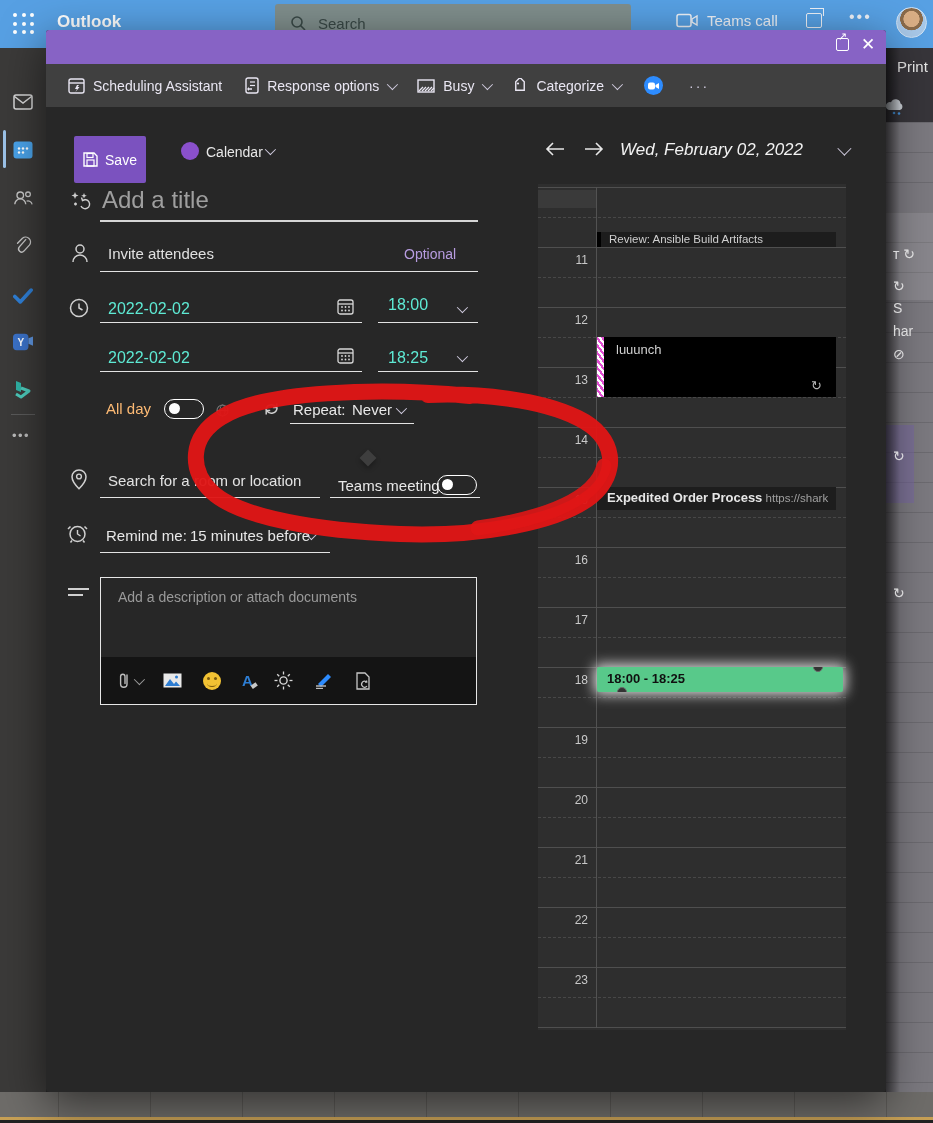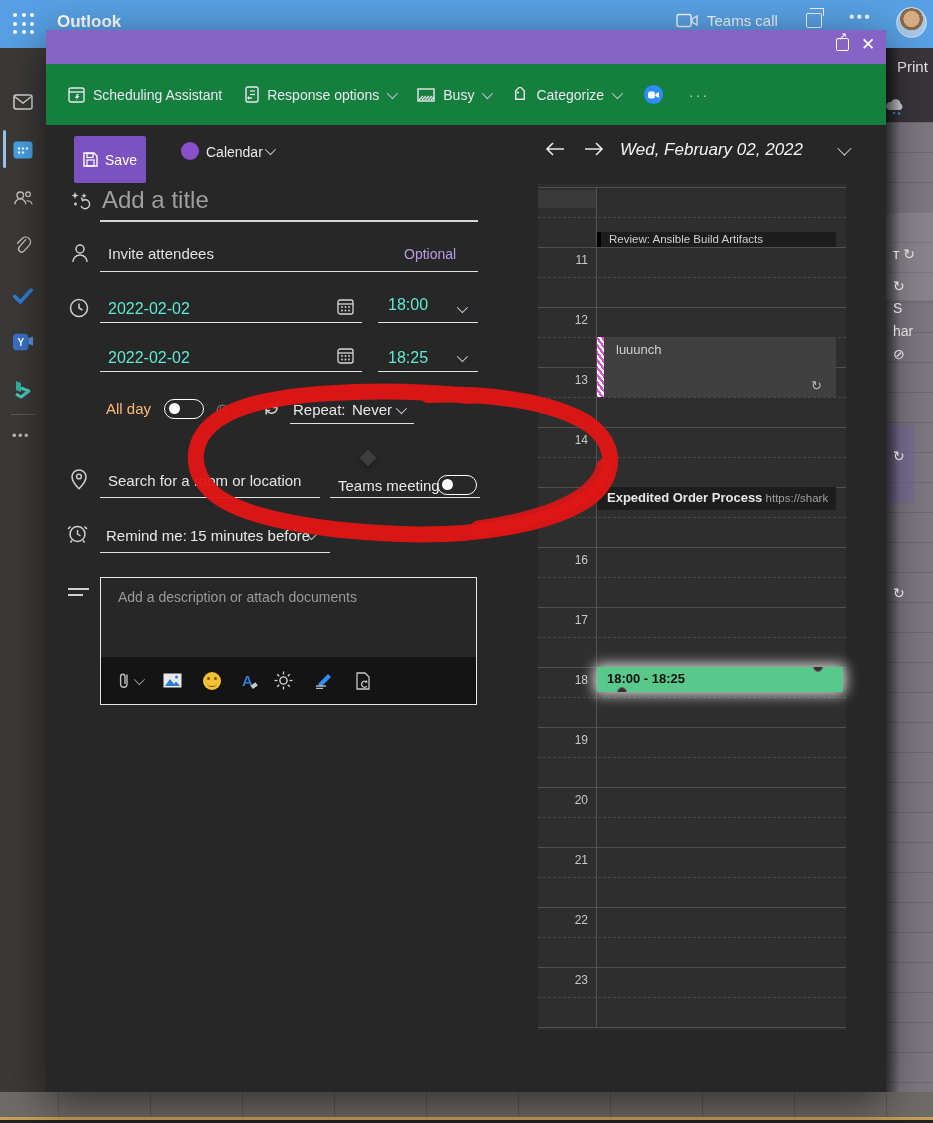--- a/index.html
+++ b/index.html
@@ -39,21 +39,21 @@
   #rail-indicator{left:3px;top:130px;width:3px;height:38px;background:#9cc3e8;border-radius:2px;}
   #rail-divider{left:11px;top:414px;width:24px;height:1px;background:#5a5a5a;}
   #rail-dots{left:12px;top:428px;color:#bbb;font-size:13px;letter-spacing:1.5px;}
 
   
   #dialog{left:46px;top:30px;width:840px;height:1062px;background:#272727;border-radius:3px;box-shadow:0 12px 45px rgba(0,0,0,.55);}
   #titlebar{left:46px;top:30px;width:840px;height:34px;background:#8763c5;border-radius:3px 3px 0 0;}
   #popout-icon{left:836px;top:38px;width:13px;height:13px;border:1.5px solid #fff;border-radius:2px;}
   #popout-icon:before{content:"↗";position:absolute;left:1px;top:-9px;color:#fff;font-size:11px;}
   #close-icon{left:861px;top:37px;width:15px;height:15px;color:#fff;font-size:17px;line-height:15px;cursor:pointer;}
-  #toolbar{left:46px;top:64px;width:840px;height:61px;background:#15803d;display:flex;align-items:center;color:#e9e6f2;font-size:14px;}
+  #toolbar{left:46px;top:64px;width:840px;height:43px;background:#404040;display:flex;align-items:center;color:#e9e6f2;font-size:14px;}
   .tb-item{display:flex;align-items:center;gap:8px;margin-left:22px;cursor:pointer;white-space:nowrap;}
   .chev{display:inline-block;width:8px;height:8px;border-right:1.4px solid #cfcadd;border-bottom:1.4px solid #cfcadd;transform:rotate(45deg) translateY(-2px);}
   #zoom-app{width:19px;height:19px;border-radius:50%;background:#2d8cff;display:flex;align-items:center;justify-content:center;margin-left:24px;}
   #tb-dots{margin-left:26px;color:#cfcadd;letter-spacing:2px;font-size:14px;}
 
   
   #save-btn{left:74px;top:136px;width:72px;height:47px;background:#7b52bf;border-radius:2px;color:#fff;font-size:14px;display:flex;align-items:center;justify-content:center;gap:7px;cursor:pointer;}
   #cal-dot{left:181px;top:142px;width:18px;height:18px;border-radius:50%;background:#8a50cc;}
   #cal-sel-label{left:206px;top:144px;color:#e8e8e8;font-size:14px;}
   #cal-sel-chev{left:265px;top:147px;}
@@ -111,21 +111,21 @@
   #cal-date-title{left:620px;top:140px;font-size:17px;color:#f2f2f2;font-weight:400;font-style:italic;}
   #cal-date-chev{left:838px;top:145px;width:10px;height:10px;}
   #grid{left:538px;top:184px;width:308px;height:846px;background:#2e2e2e;}
   .hline{position:absolute;left:0;width:308px;height:1px;background:#4f4f4f;}
   .dline{position:absolute;left:0;width:308px;border-top:1px dashed #484848;height:0;}
   .hlabel{position:absolute;left:0;width:50px;text-align:right;color:#c8c8c8;font-size:12px;}
   #gutter-block{position:absolute;left:0;top:6px;width:58px;height:18px;background:#3a3a3a;}
   #vline{position:absolute;left:58px;top:3px;width:1px;height:841px;background:#525252;}
   .evt{position:absolute;left:59px;width:239px;overflow:hidden;}
   .evt-dark{background:#1d1d1d;border-left:4px solid #000;color:#cfcfcf;font-size:11.5px;padding:1px 0 0 8px;}
-  .evt-lunch{background:#404040;border-left:7px solid;border-image:repeating-linear-gradient(45deg,#e14fd2 0 2px,#fff 2px 4px) 7;color:#d0d0d0;font-size:13px;padding:5px 0 0 12px;}
+  .evt-lunch{background:#000000;border-left:7px solid;border-image:repeating-linear-gradient(45deg,#e14fd2 0 2px,#fff 2px 4px) 7;color:#d0d0d0;font-size:13px;padding:5px 0 0 12px;}
   .evt-link{background:#1d1d1d;color:#e6e6e6;font-size:13px;font-weight:bold;padding:3px 0 0 10px;white-space:nowrap;}
   .evt-link .url{font-weight:normal;font-size:11.5px;color:#a0a0a0;}
   .evt-sel{background:#58c98a;left:59px;width:246px;border-radius:2px;color:#101010;font-size:13px;font-weight:bold;padding:4px 0 0 10px;box-shadow:0 0 13px 3px rgba(255,255,255,.8);}
   .handle{position:absolute;width:10px;height:10px;border-radius:50%;background:#333;border:1px solid #6b6b6b;}
   .recur{position:absolute;color:#b5b5b5;font-size:13px;}
 
   
   #annotation{left:0;top:0;pointer-events:none;z-index:60;}
   svg{display:block;}
 </style>
@@ -140,20 +140,27 @@
       <i></i>
       <i></i>
       <i></i>
       <i></i>
       <i></i>
       <i></i>
       <i></i>
       <i></i>
     </div>
   <div class="abs" id="app-title">Outlook</div>
+  <div class="abs" id="searchbox">
+    <svg width="16" height="16" viewBox="0 0 16 16">
+        <circle cx="7" cy="7" r="5" fill="none" stroke="#394846" stroke-width="1.6"></circle>
+        <line x1="10.5" y1="10.5" x2="15" y2="15" stroke="#394846" stroke-width="1.6"></line>
+      </svg>
+    <span>Search</span>
+  </div>
   <div class="abs" id="teams-call">
     <svg width="22" height="15" viewBox="0 0 22 15">
         <rect x="1" y="1.5" width="14" height="12" rx="2" fill="none" stroke="#eef2f8" stroke-width="1.5"></rect>
         <path d="M16 6 L21 3 V12 L16 9 Z" fill="none" stroke="#eef2f8" stroke-width="1.4"></path>
       </svg>
     <span>Teams call</span>
   </div>
   <div class="abs" id="win-icon"></div>
   <div class="abs" id="top-dots">•••</div>
   <div class="abs" id="avatar"></div>

